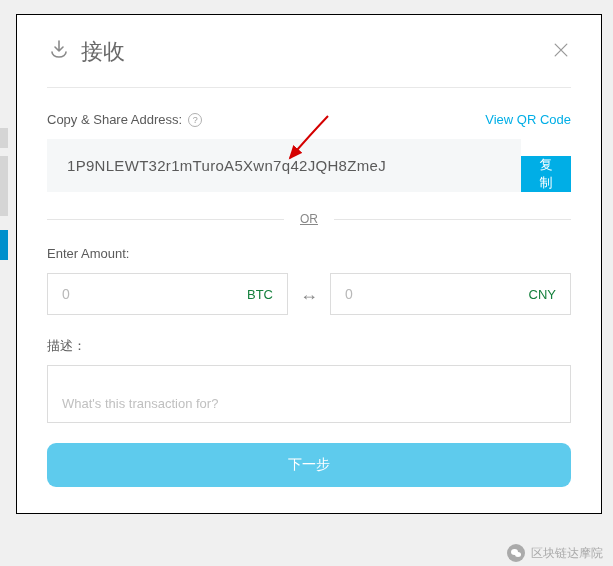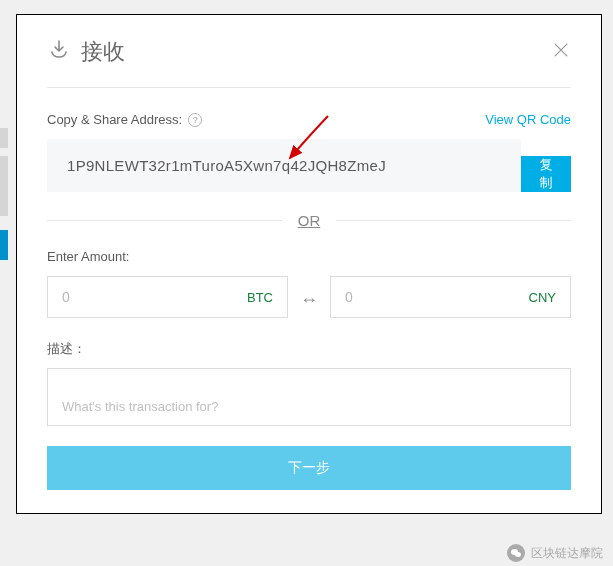--- a/index.html
+++ b/index.html
@@ -135,21 +135,21 @@
       align-items: center;
       margin: 0 0 20px 0;
     }
     .or-line {
       flex: 1;
       height: 1px;
       background: #e5e5e5;
     }
     .or-text {
       padding: 0 16px;
-      font-size: 15px;
+      font-size: 12px;
       color: #888;
       text-decoration: underline;
     }
     .amount-label {
       font-size: 13px;
       color: #5a5a5a;
       margin-bottom: 12px;
       margin-top: 11px;
     }
     .amount-row {
@@ -208,20 +208,21 @@
       color: #c0c0c0;
     }
     .next-btn {
       margin-top: 20px;
       background: #5ecbed;
       color: #fff;
       text-align: center;
       padding: 13px 0;
       font-size: 14px;
       cursor: pointer;
+      border-radius: 9px;
     }
     .arrow-annotation {
       position: absolute;
       left: 280px;
       top: 110px;
       pointer-events: none;
     }
     .footer-watermark {
       position: absolute;
       right: 10px;

